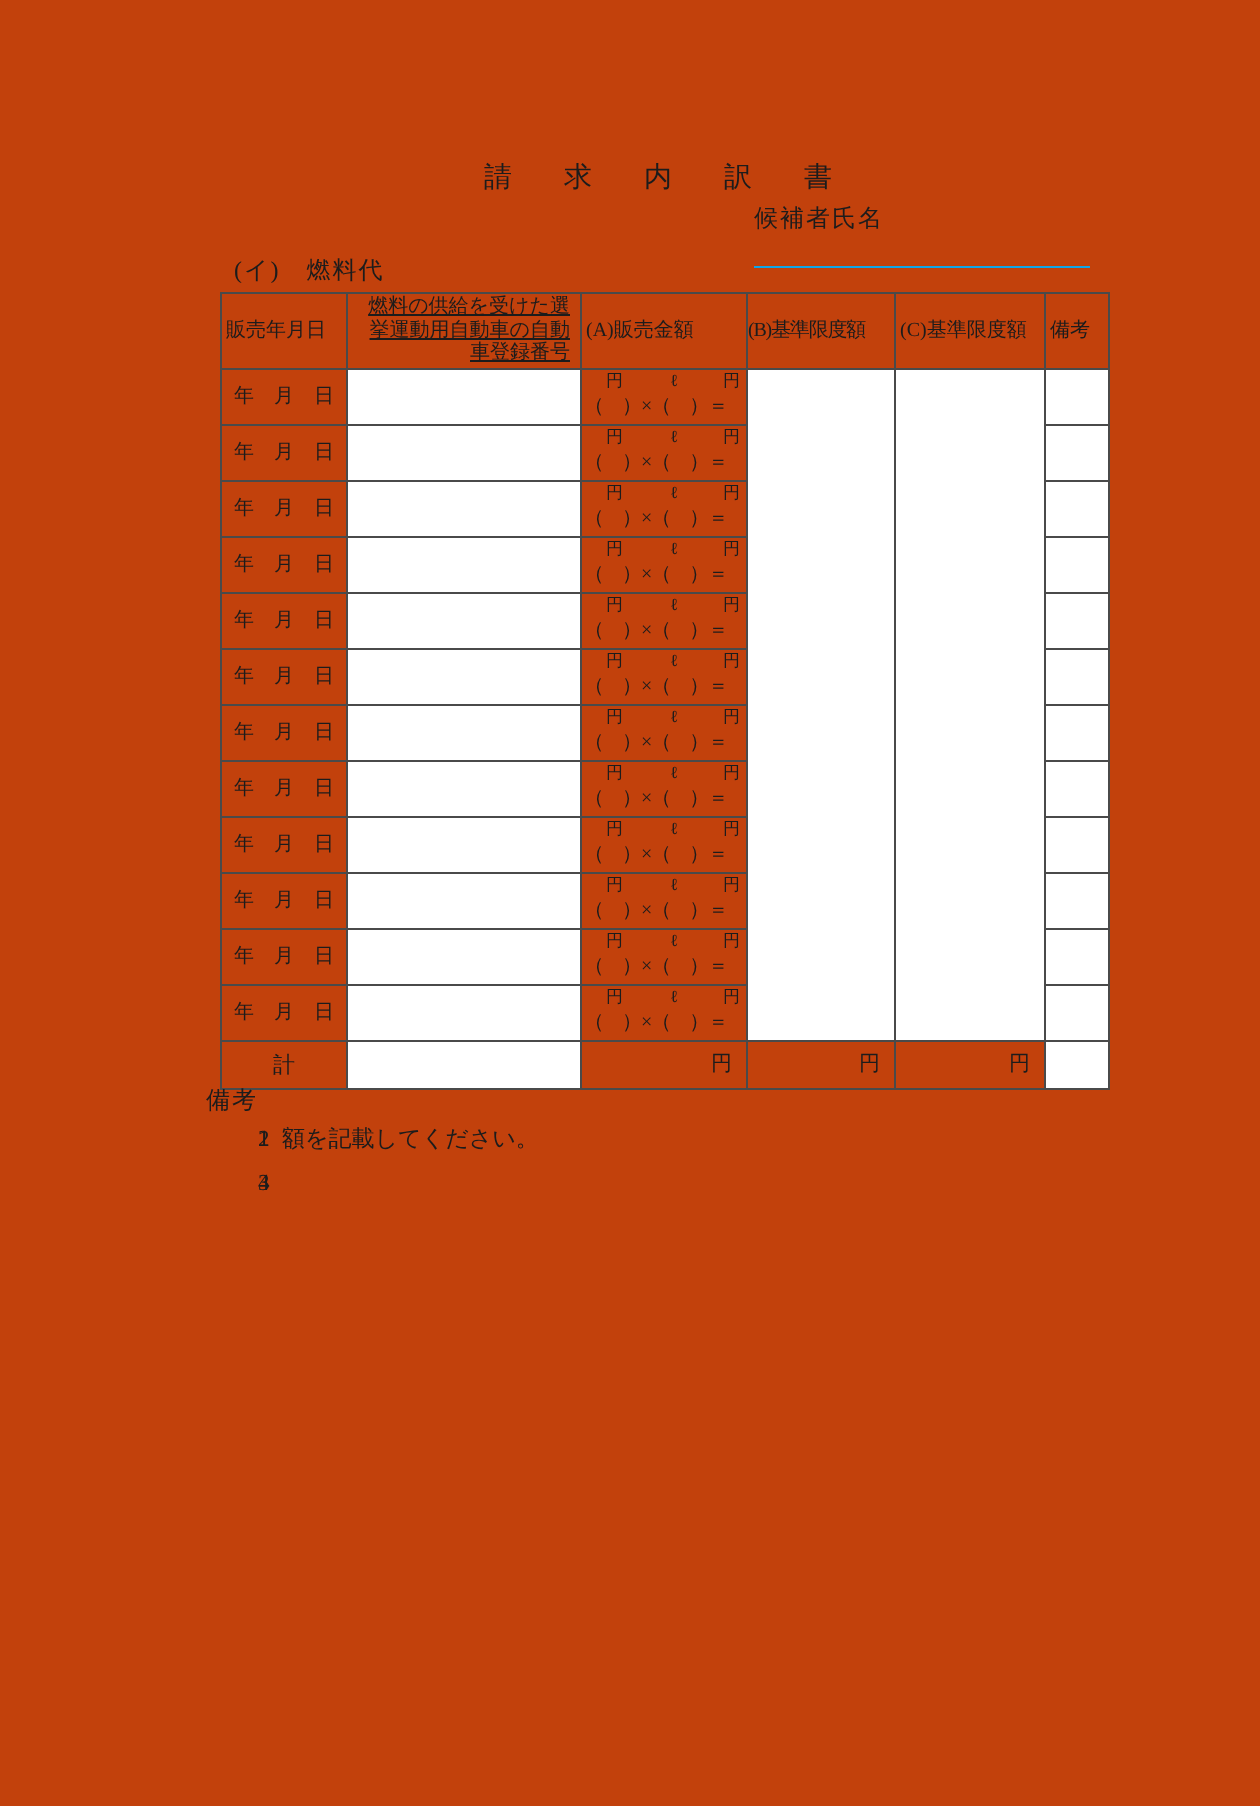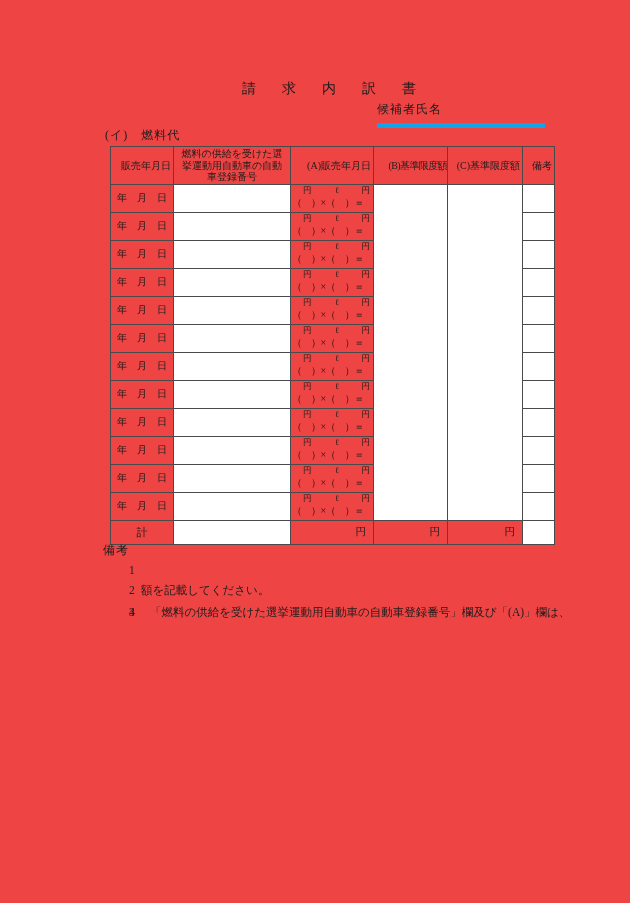--- a/index.html
+++ b/index.html
@@ -5,67 +5,67 @@
   * { box-sizing: border-box; margin: 0; padding: 0; }
   html, body { background: #ffffff; }
   body {
     width: 630px; height: 903px;
     font-family: "Liberation Serif", "DejaVu Serif", serif;
     color: #1c1c1c;
   }
   .page {
     position: relative;
     width: 630px; height: 903px;
-    background: #ef4444;
+    background: #c2410c;
     overflow: hidden;
   }
   .doc-title {
     position: absolute;
     left: 110px; top: 80px; width: 444px;
     text-align: center;
     font-size: 14px;
     letter-spacing: 6px;
     white-space: nowrap;
   }
   .candidate-field {
     position: absolute;
     left: 377px; top: 101px;
     width: 168px;
-    border-bottom: 5px solid #0ea5e9;
-    padding-bottom: 5px;
+    border-bottom: 1px solid #0ea5e9;
+    padding-bottom: 15px;
     font-size: 12px;
     letter-spacing: 1px;
   }
   .section-label {
     position: absolute;
-    left: 105px; top: 127px;
+    left: 117px; top: 127px;
     font-size: 12px;
     letter-spacing: 1px;
   }
   table.breakdown {
     position: absolute;
     left: 110px; top: 146px;
     width: 444px;
     border-collapse: collapse;
     table-layout: fixed;
   }
   .breakdown th, .breakdown td {
     border: 1px solid #4a4a4a;
     vertical-align: middle;
     overflow: hidden;
   }
   .breakdown thead tr { height: 37px; }
   .breakdown th {
     font-weight: normal;
     font-size: 10px;
-    text-align: right;
+    text-align: left;
     padding: 1px 2px;
     line-height: 11.5px;
   }
-  .breakdown th.c1 { text-align: center; padding: 1px 5px; }
+  .breakdown th.c1 { text-align: right; padding: 1px 5px; text-decoration: underline; }
   .breakdown th.c3 { letter-spacing: -0.6px; padding: 1px 0; font-family: Liberation Serif, serif; }
   .breakdown tbody tr.data { height: 28px; }
   td.date { text-align: center; font-size: 10px; white-space: nowrap; }
   td.reg, td.big-blank, td.remark { background: #ffffff; }
   td.formula-cell { padding: 0; }
   .formula {
     position: relative;
     height: 26px; width: 100%;
   }
   .formula .u {
@@ -97,21 +97,21 @@
     position: absolute;
     left: 127px; top: 560px;
     width: 440px;
   }
   .nline {
     font-size: 11.5px;
     line-height: 21.8px;
     white-space: nowrap;
   }
   .nline.first { position: relative; padding-left: 23px; }
-  .nline.cont { padding-left: 14px; margin-top: 20px; }
+  .nline.cont { padding-left: 14px; }
   .nnum { position: absolute; left: 2px; top: 0; }
 </style>
 </head>
 <body>
 
 <div class="page">
 
   <div class="doc-title">請　求　内　訳　書</div>
 
   <div class="candidate-field">
@@ -126,21 +126,21 @@
         <col style="width:117px">
         <col style="width:83px">
       <col style="width:74px">
         <col style="width:75px">
         <col style="width:32px">
     </colgroup>
     <thead>
       <tr id="hdr-row">
           <th class="c0">販売年月日</th>
           <th class="c1">燃料の供給を受けた選挙運動用自動車の自動車登録番号</th>
-          <th class="c2">(A)販売年月日</th>
+          <th class="c2">(A)販売金額</th>
           <th class="c3">(B)基準限度額</th>
           <th class="c4">(C)基準限度額</th>
           <th class="c5">備考</th>
         </tr>
     </thead>
     <tbody id="body-rows">
         <tr class="data">
           <td class="date">年　月　日</td>
           <td class="reg"></td>
           <td class="formula-cell">
@@ -315,17 +315,17 @@
         <div class="nline first"><span class="nnum">1</span></div>
       </div>
       <div class="note">
         <div class="nline first"><span class="nnum">2</span></div>
         <div class="nline cont"><span>額を記載してください。</span></div>
       </div>
       <div class="note">
         <div class="nline first"><span class="nnum">3</span></div>
       </div>
       <div class="note">
-        <div class="nline first"><span class="nnum">4</span><span>「燃料の供給を受けた選挙運動用自動車の自動車登録番号」欄及び「(A)」欄は、</span></div>
+        <div class="nline first"><span class="nnum">4</span></div>
       </div>
     </div>
 
 </div>
 
 </body></html>

